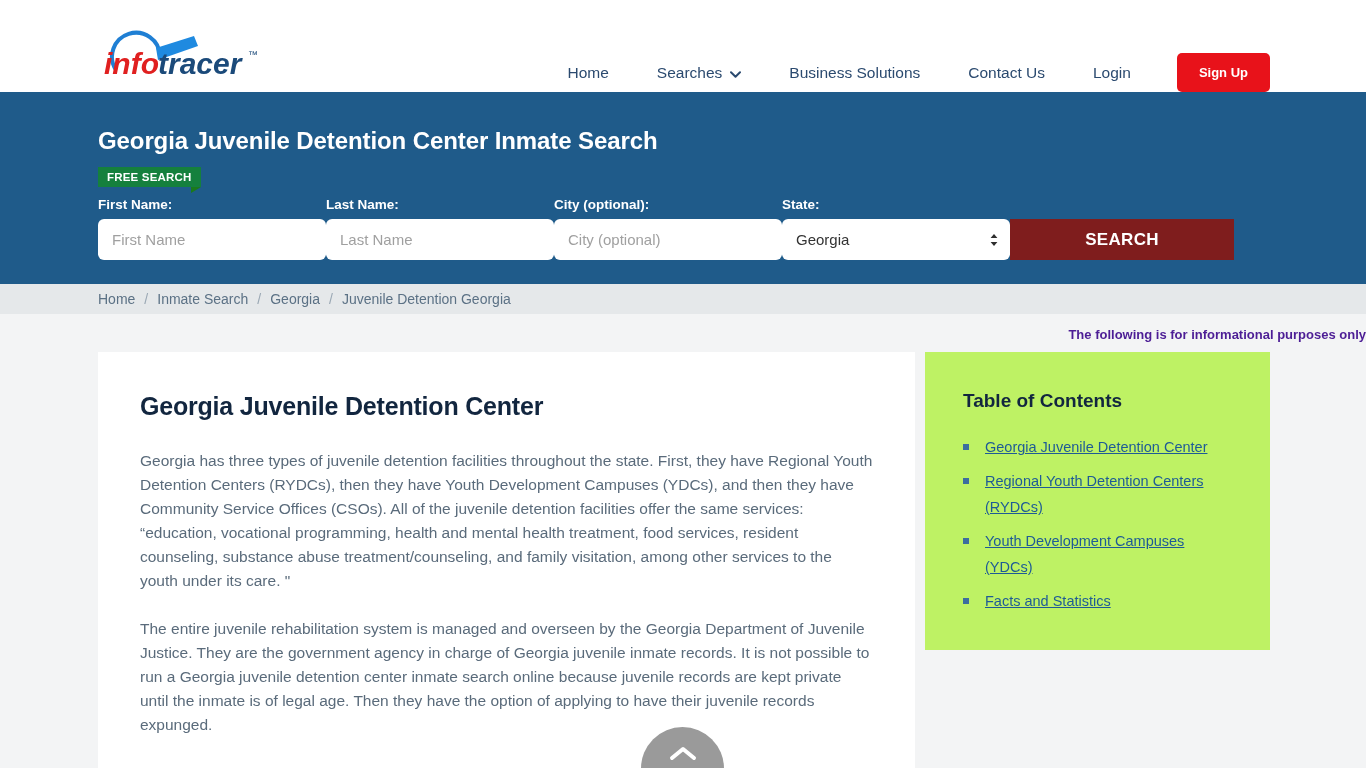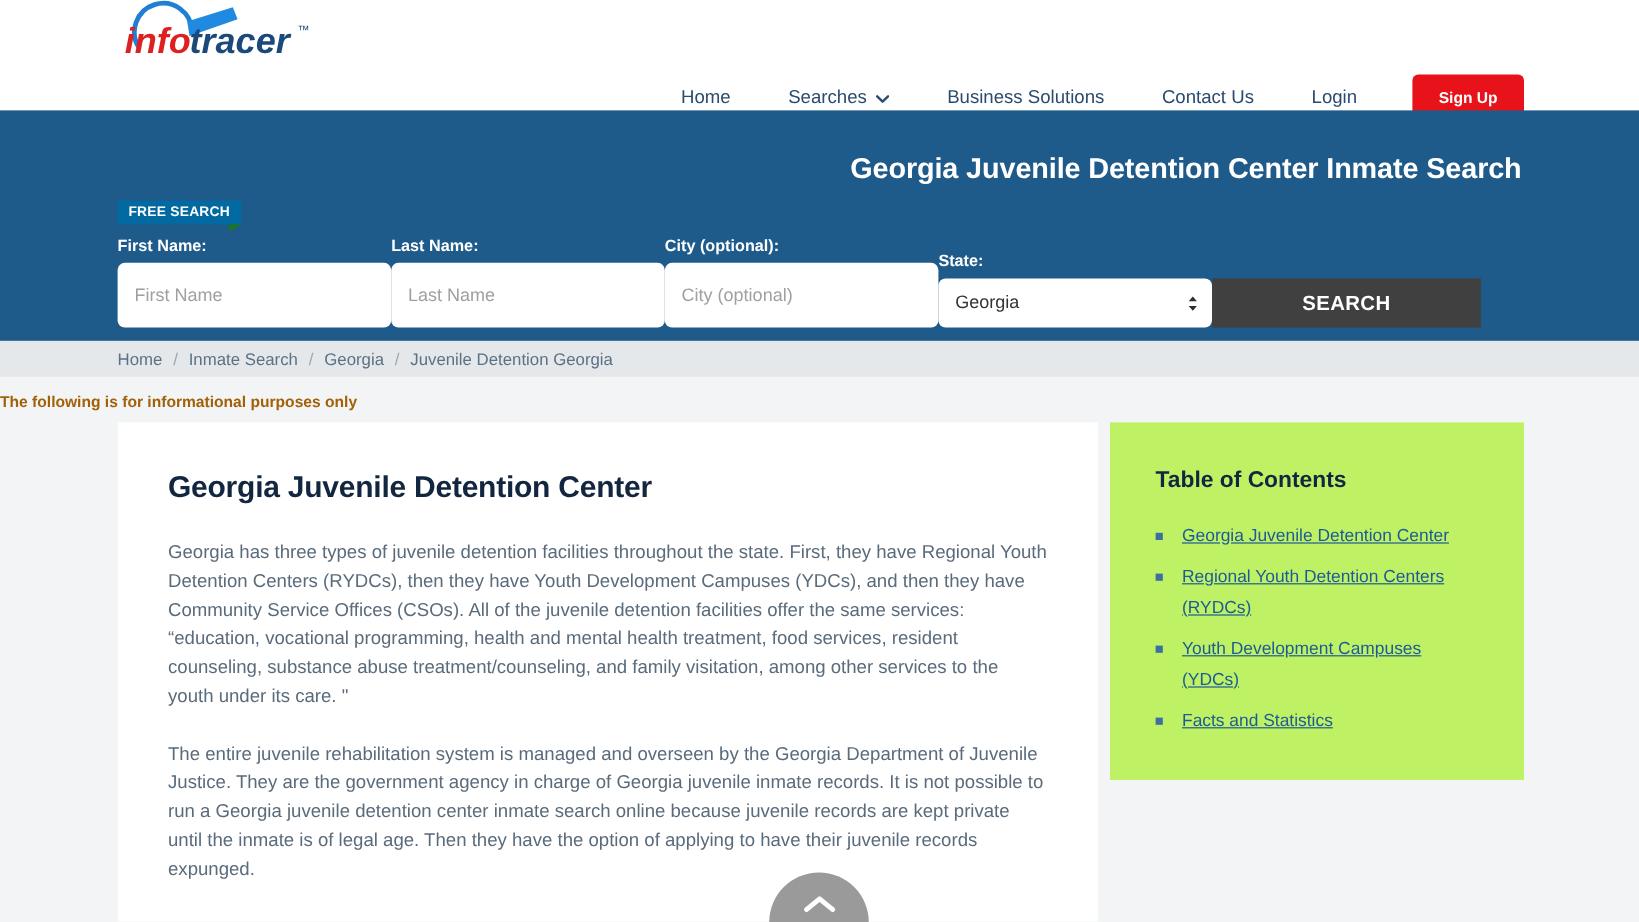--- a/index.html
+++ b/index.html
@@ -10,23 +10,22 @@
     overflow: hidden;
     background: #f3f4f5;
     font-family: "Liberation Sans", sans-serif;
   }
 
   
   .site-header {
     height: 92px;
     background: #ffffff;
     display: flex;
-    align-items: flex-start;
+    align-items: flex-end;
     padding: 0 96px 0 98px;
-    flex-direction: column;
   }
   .logo {
     width: 170px; height: 62px;
     position: relative;
     flex: 0 0 auto;
   }
   .logo svg { display: block; }
 
   .main-nav {
     margin-left: auto;
@@ -61,36 +60,36 @@
   }
 
   
   .search-banner {
     background: #1f5b8a;
     height: 192px;
     position: relative;
     padding: 0 98px;
   }
   .banner-title {
-    text-align: right;
+    text-align: left;
     color: #ffffff;
     font-size: 24px;
     font-weight: bold;
     margin: 0;
     padding-top: 35px;
     letter-spacing: -0.1px;
   }
   .free-badge-wrap {
     margin-top: 12px;
     height: 20px;
   }
   .free-badge {
     display: inline-block;
     position: relative;
-    background: #0369a1;
+    background: #15803d;
     color: #ffffff;
     font-size: 11.5px;
     font-weight: bold;
     letter-spacing: 0.2px;
     padding: 4px 9px 4px 9px;
   }
   .free-badge::after {
     content: "";
     position: absolute;
     right: 0px; bottom: -6px;
@@ -108,21 +107,21 @@
   .field-fn, .field-ln, .field-city { width: 228px; }
   .field-state { width: 228px; }
   .field-label {
     color: #ffffff;
     font-size: 13.5px;
     font-weight: bold;
     margin-bottom: 7px;
   }
   .field input[type="text"] {
     width: 100%;
-    height: 54px;
+    height: 41px;
     border: none;
     border-radius: 6px;
     background: #ffffff;
     padding: 0 14px;
     font-size: 15px;
     color: #333;
     font-family: "Liberation Sans", sans-serif;
     outline: none;
   }
   .field input::placeholder { color: #a0a0a0; }
@@ -145,21 +144,21 @@
   .select-arrows {
     position: absolute;
     right: 11px; top: 50%;
     transform: translateY(-50%);
     pointer-events: none;
     line-height: 0;
   }
   .search-submit {
     width: 224px;
     height: 41px;
-    background: #404040;
+    background: #7f1d1d;
     color: #ffffff;
     border: none;
     font-size: 17px;
     font-weight: bold;
     letter-spacing: 0.3px;
     cursor: pointer;
     font-family: "Liberation Sans", sans-serif;
   }
 
   
@@ -180,24 +179,24 @@
   .breadcrumb a {
     color: #5b7185;
     text-decoration: none;
     cursor: pointer;
   }
   .bc-sep { margin: 0 9px; color: #9aa8b4; }
   .bc-current { color: #5b7185; }
 
   
   .notice {
-    text-align: left;
+    text-align: right;
     font-size: 13px;
     font-weight: bold;
-    color: #a16207;
+    color: #4c1d95;
     padding: 13px 0 10px;
   }
 
   
   .content-wrap {
     display: flex;
     align-items: flex-start;
     gap: 10px;
     padding: 0 98px;
   }

